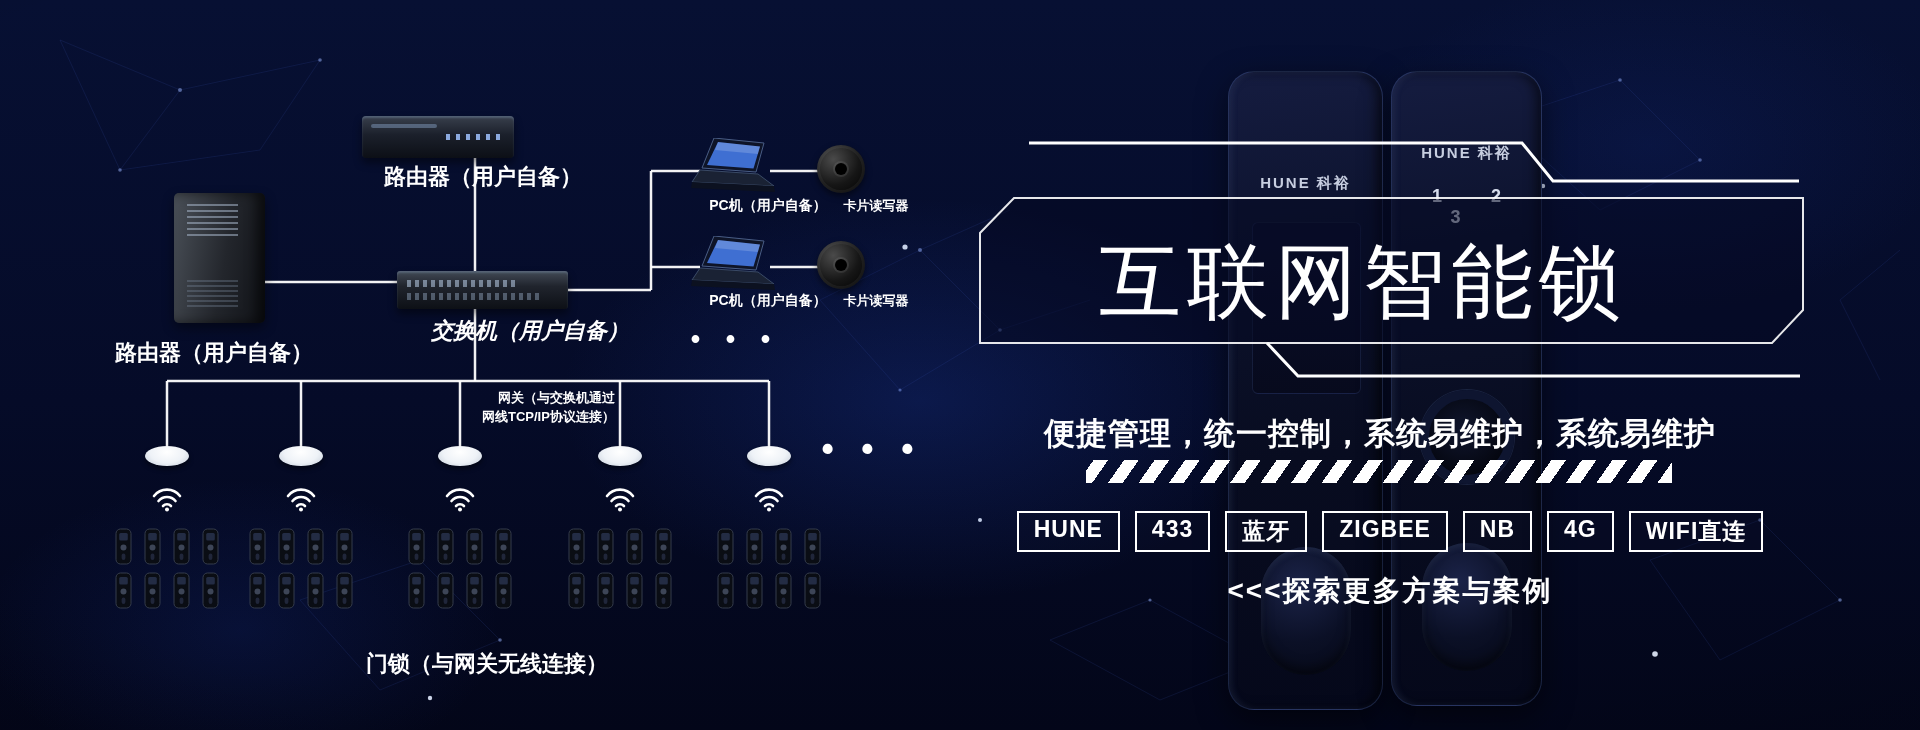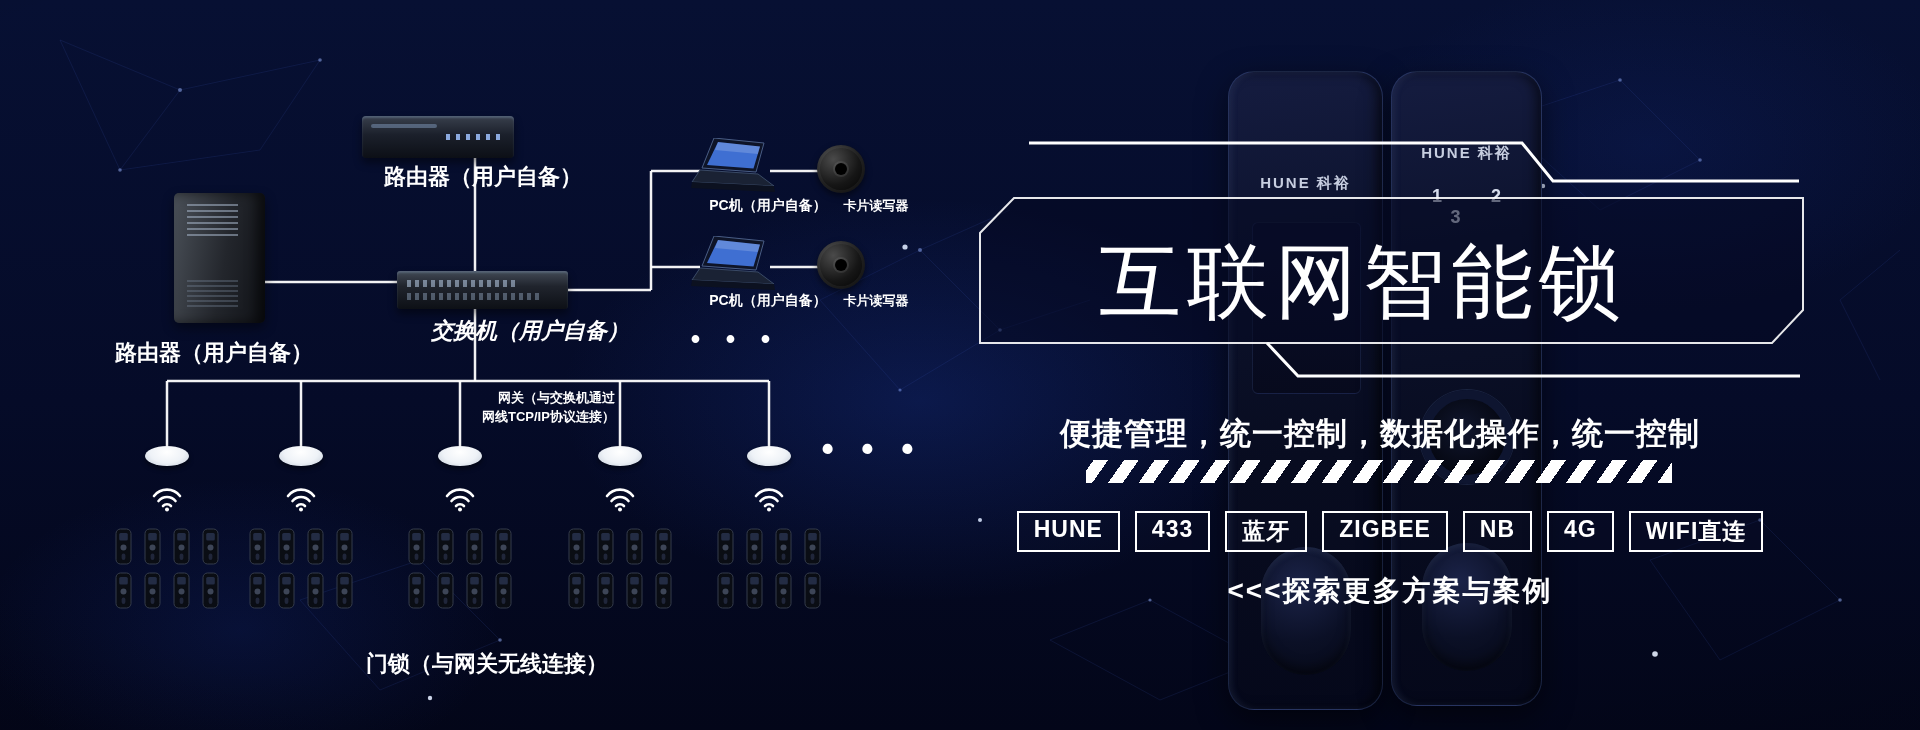--- a/index.html
+++ b/index.html
@@ -535,21 +535,21 @@
     <div class="dlabel" style="left:465px;top:649px;padding-left:44px;">门锁（与网关无线连接）</div>
   </div>
 
   <div class="hero">
     <svg class="frame" width="860" height="260" viewBox="0 0 860 260">
       <polygon points="54,68 843,68 843,180 812,213 20,213 20,103" fill="rgba(6,10,34,0.55)" stroke="#ffffff" stroke-opacity="0.9" stroke-width="2"></polygon>
       <polyline points="69,13 562,13 593,51 839,51" fill="none" stroke="#ffffff" stroke-width="3"></polyline>
       <polyline points="307,213 338,246 840,246" fill="none" stroke="#ffffff" stroke-width="3"></polyline>
     </svg>
     <h1 class="headline">互联网智能锁</h1>
-    <div class="subtitle">便捷管理，统一控制，数据化操作，统一控制</div>
+    <div class="subtitle">便捷管理，统一控制，系统易维护，系统易维护</div>
     <div class="stripes"></div>
     <div class="badges">
       <span class="badge">HUNE</span>
       <span class="badge">433</span>
       <span class="badge">蓝牙</span>
       <span class="badge">ZIGBEE</span>
       <span class="badge">NB</span>
       <span class="badge">4G</span>
       <span class="badge">WIFI直连</span>
     </div>

